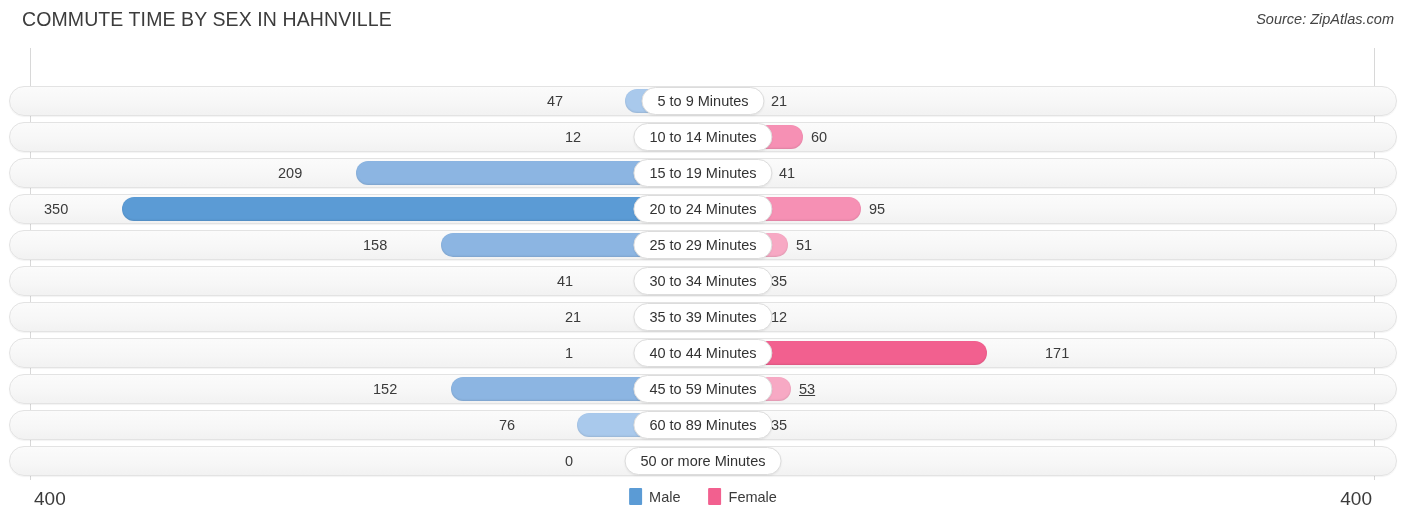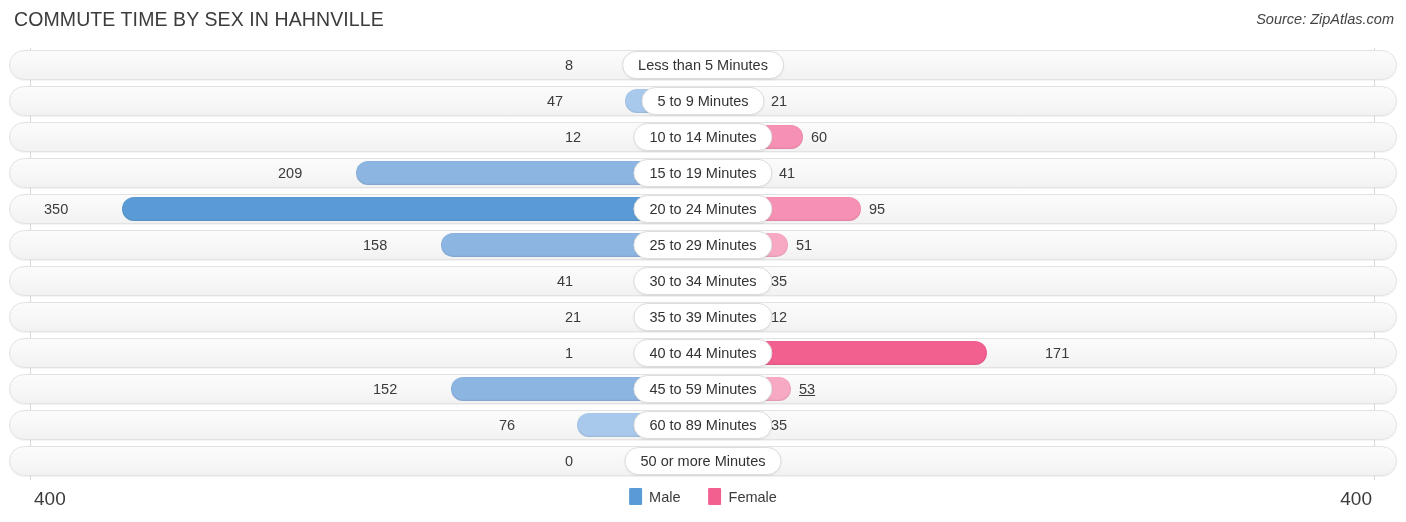--- a/index.html
+++ b/index.html
@@ -16,21 +16,21 @@
     position: relative;
   }
 
   
   .header {
     position: relative;
     height: 40px;
   }
   .chart-title {
     position: absolute;
-    left: 14px;
+    left: 22px;
     top: 8px;
     font-size: 19.5px;
     font-weight: 400;
     letter-spacing: .1px;
     color: #3c3c3c;
     white-space: nowrap;
     text-align: right;
   }
   .source {
     position: absolute;
@@ -171,28 +171,20 @@
 <body>
 
 <div class="header">
   <div class="chart-title">COMMUTE TIME BY SEX IN HAHNVILLE</div>
   <div class="source">Source: ZipAtlas.com</div>
 </div>
 
 <div class="plot" id="plot">
   <div class="axis-line left"></div>
   <div class="axis-line right"></div>
-<div class="row" style="top: 2px;">
-      <div class="track"></div>
-      <div class="bar male" style="width: 60px; background: rgb(169, 201, 236);"></div>
-      <div class="bar female" style="width: 60px; background: rgb(247, 169, 196);"></div>
-      <div class="val male" style="right: 762px; width: 70px;">8</div>
-      <div class="val female" style="left: 762px; width: 70px;">0</div>
-      <div class="pill">Less than 5 Minutes</div>
-    </div>
     <div class="row" style="top: 38px;">
       <div class="track"></div>
       <div class="bar male" style="width: 78px; background: rgb(169, 201, 236);"></div>
       <div class="bar female" style="width: 60px; background: rgb(247, 169, 196);"></div>
       <div class="val male" style="right: 780px; width: 70px;">47</div>
       <div class="val female" style="left: 762px; width: 70px;">21</div>
       <div class="pill">5 to 9 Minutes</div>
     </div>
     <div class="row" style="top: 74px;">
       <div class="track"></div>

